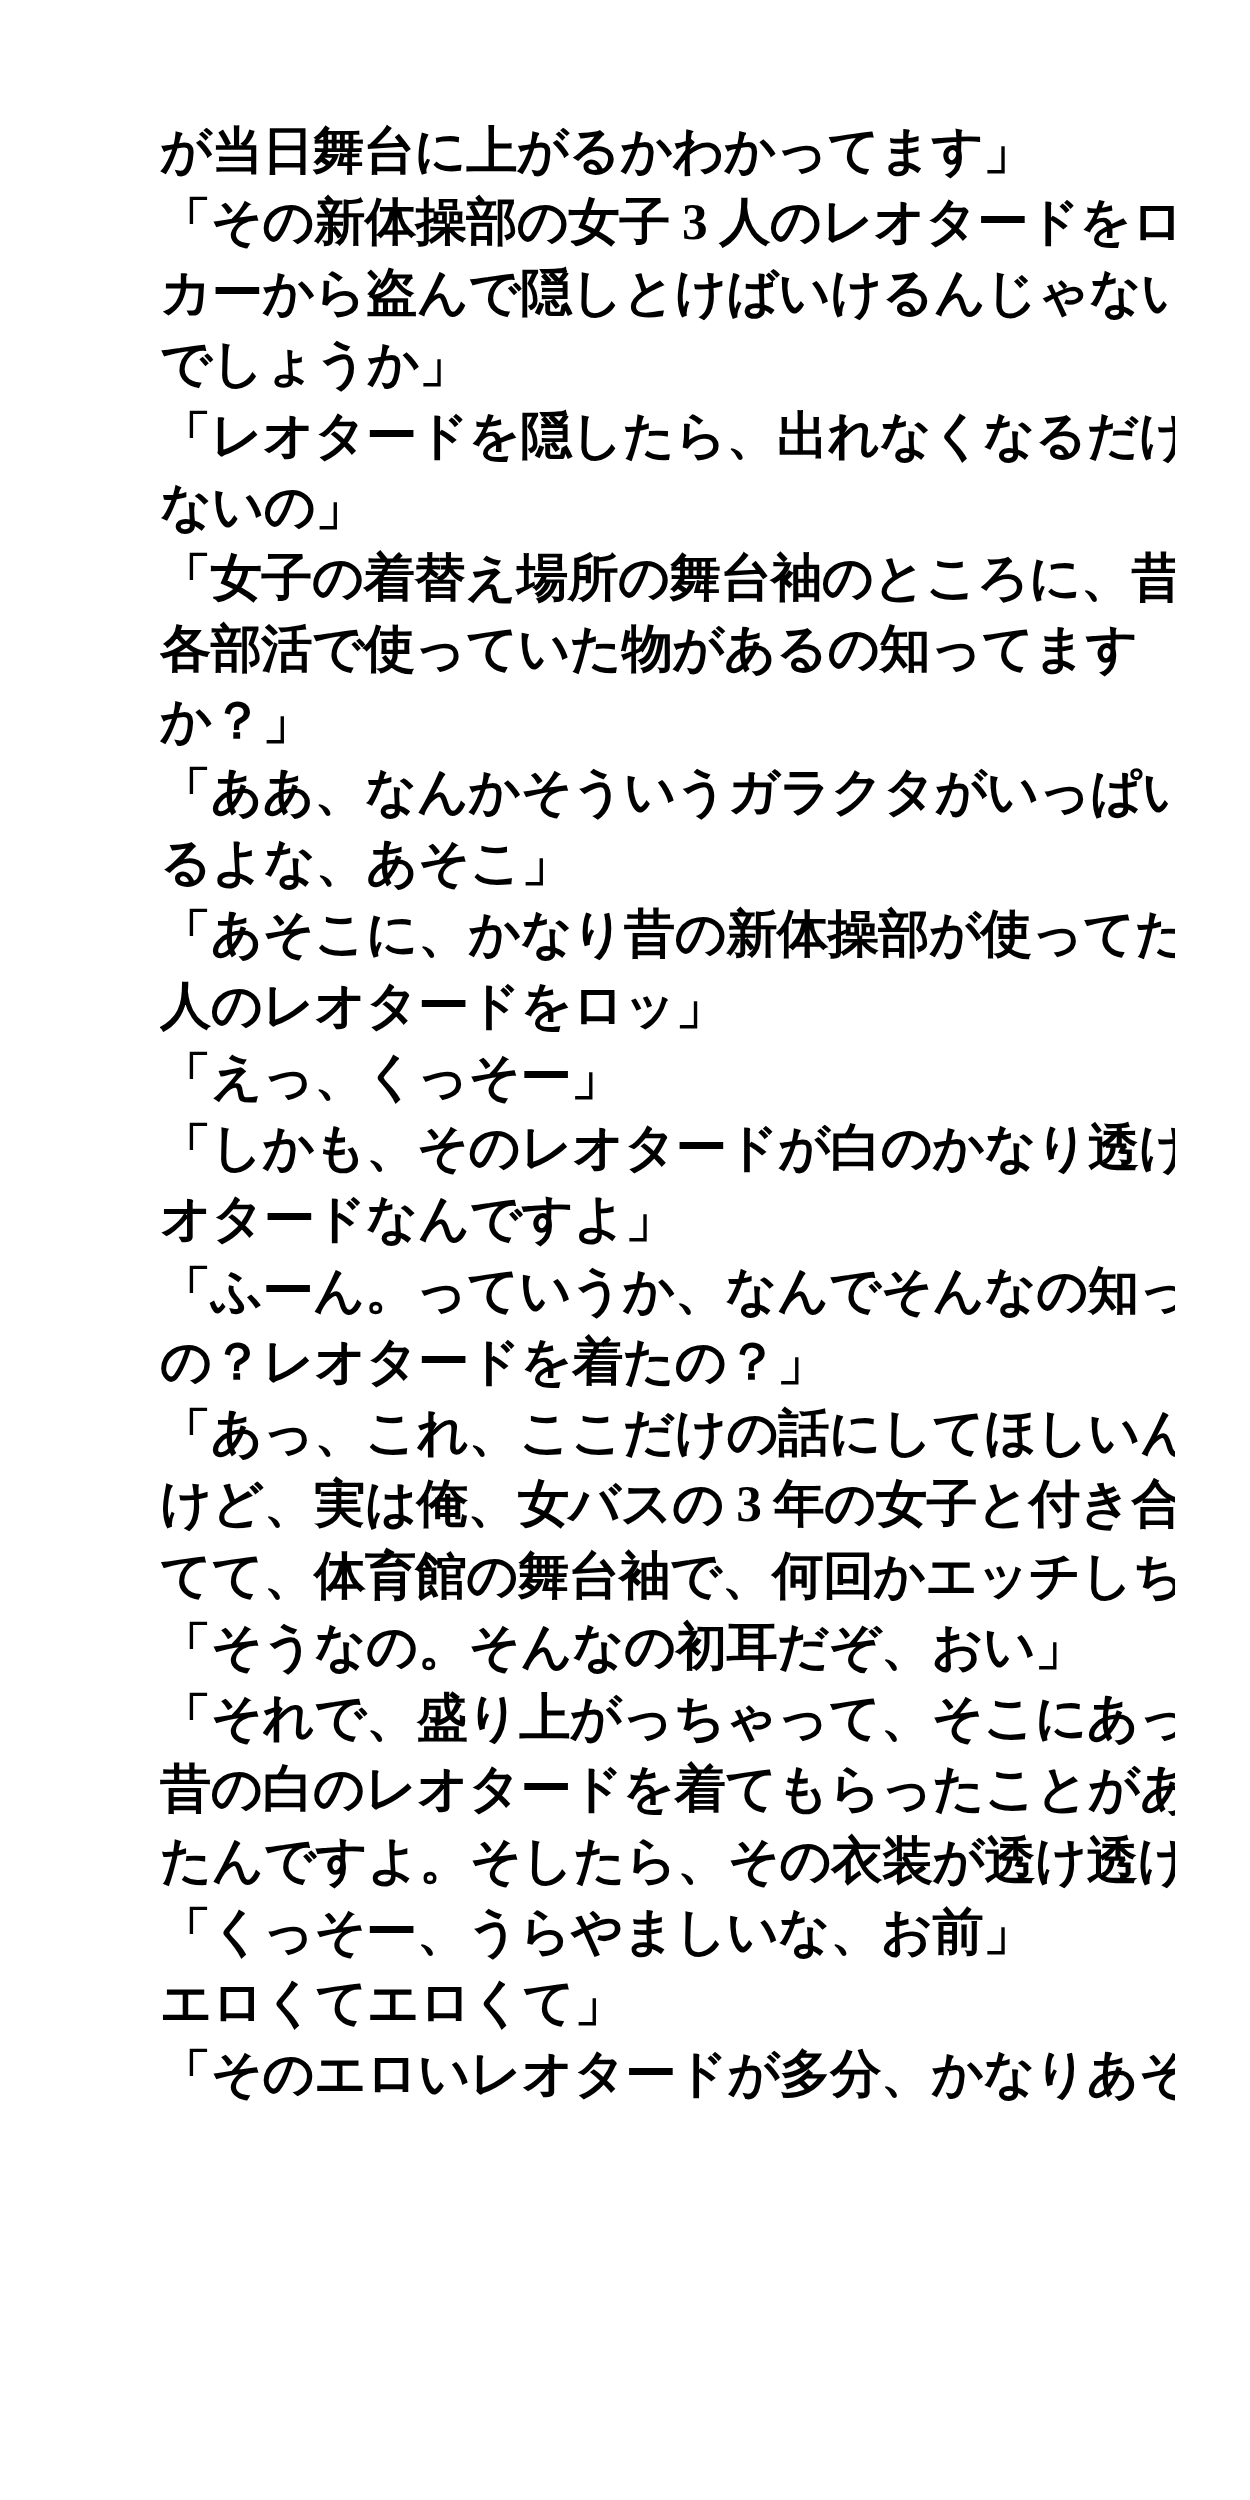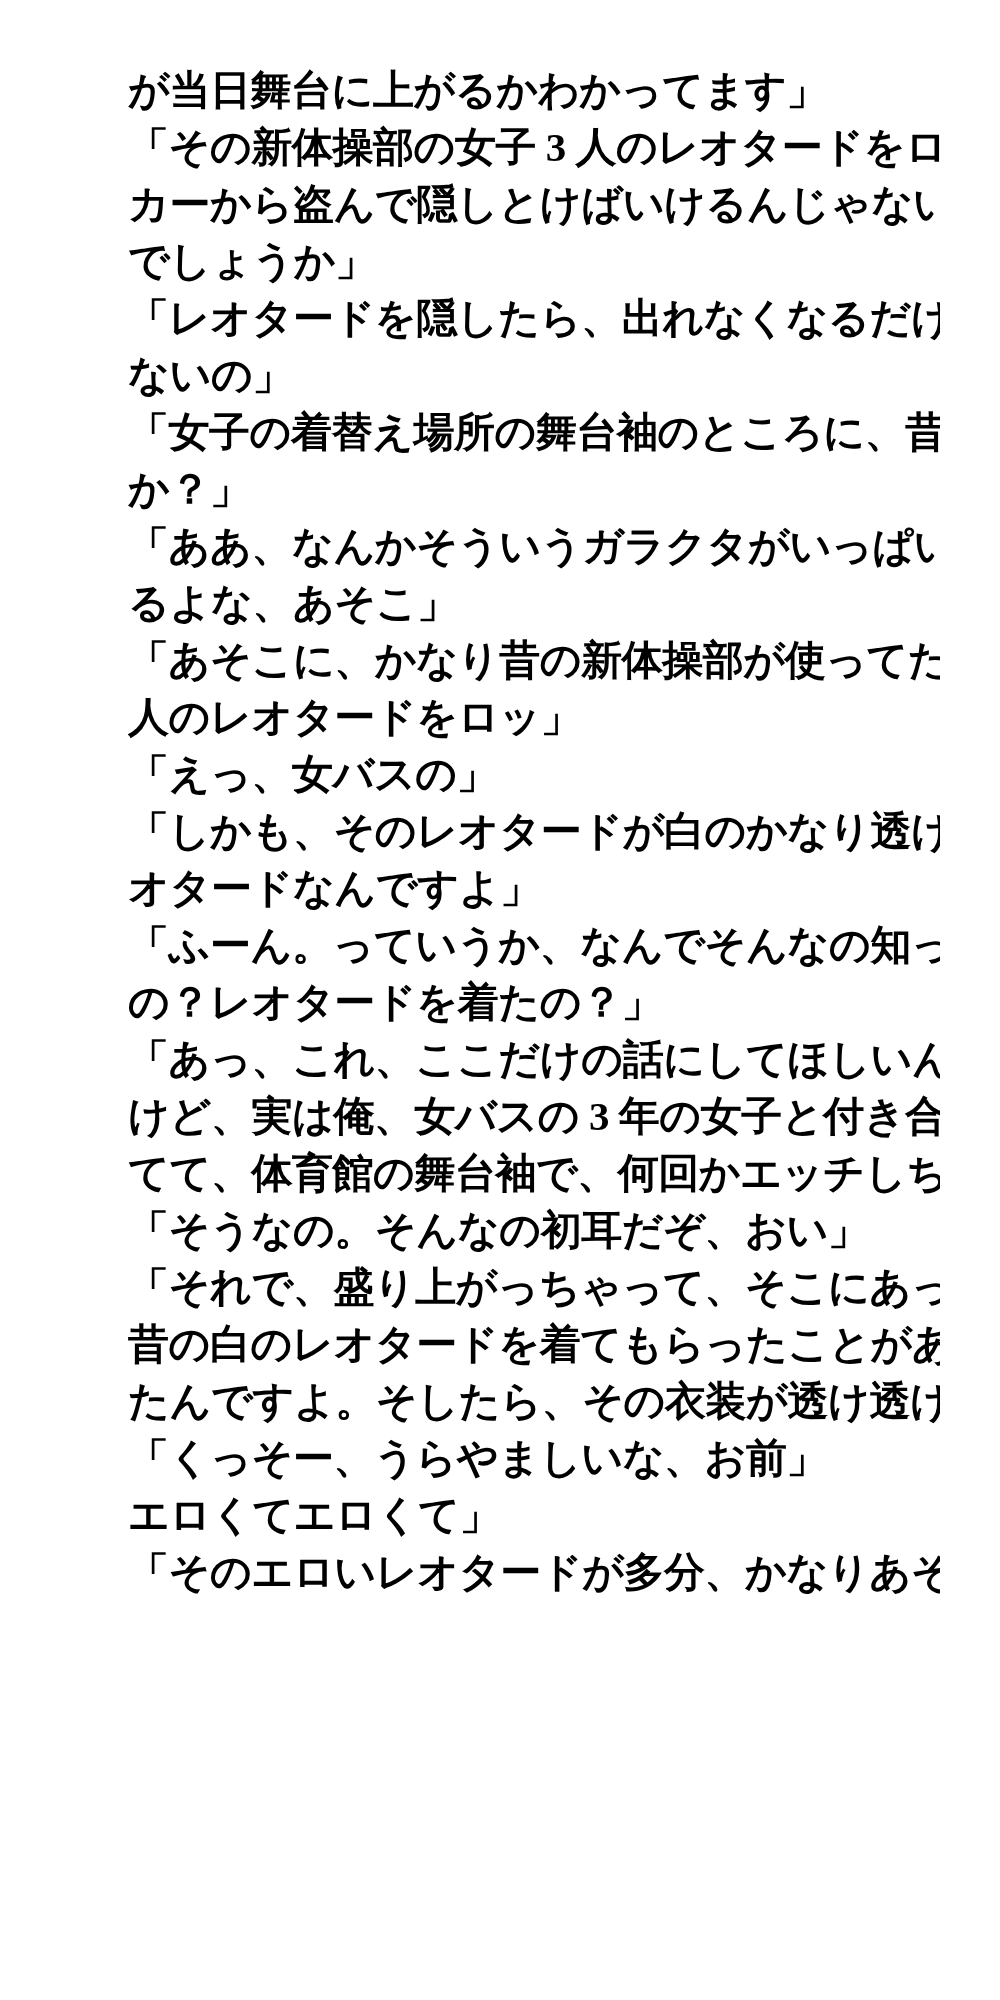--- a/index.html
+++ b/index.html
@@ -10,21 +10,21 @@
   body {
     width: 1000px;
     height: 2000px;
     overflow: hidden;
     font-family: "Liberation Serif", "DejaVu Serif", serif;
   }
   .page {
     box-sizing: border-box;
     width: 1000px;
     height: 2000px;
-    padding: 62px 60px 0 128px;
+    padding: 92px 60px 0 128px;
     background: #ffffff;
   }
   .text-block {
     width: 812px;
     overflow: hidden;
   }
   .line {
     font-size: 41px;
     line-height: 57px;
     font-weight: 600;
@@ -39,26 +39,27 @@
 
 <div class="page">
   <div class="text-block">
     <div class="line">が当日舞台に上がるかわかってます」</div>
     <div class="line">「その新体操部の女子 3 人のレオタードをロッ</div>
     <div class="line">カーから盗んで隠しとけばいけるんじゃない</div>
     <div class="line">でしょうか」</div>
     <div class="line">「レオタードを隠したら、出れなくなるだけじゃ</div>
     <div class="line">ないの」</div>
     <div class="line">「女子の着替え場所の舞台袖のところに、昔、</div>
+    <div class="line">各部活で使っていた物があるの知ってます</div>
     <div class="line">か？」</div>
     <div class="line">「ああ、なんかそういうガラクタがいっぱいあ</div>
     <div class="line">るよな、あそこ」</div>
     <div class="line">「あそこに、かなり昔の新体操部が使ってたレ</div>
     <div class="line">人のレオタードをロッ」</div>
-    <div class="line">「えっ、女バスの」</div>
+    <div class="line">「えっ、くっそー」</div>
     <div class="line">「しかも、そのレオタードが白のかなり透けるレ</div>
     <div class="line">オタードなんですよ」</div>
     <div class="line">「ふーん。っていうか、なんでそんなの知ってる</div>
     <div class="line">の？レオタードを着たの？」</div>
     <div class="line">「あっ、これ、ここだけの話にしてほしいんです</div>
     <div class="line">けど、実は俺、女バスの 3 年の女子と付き合っ</div>
     <div class="line">てて、体育館の舞台袖で、何回かエッチしちゃ</div>
     <div class="line">「そうなの。そんなの初耳だぞ、おい」</div>
     <div class="line">「それで、盛り上がっちゃって、そこにあった、</div>
     <div class="line">昔の白のレオタードを着てもらったことがあっ</div>

